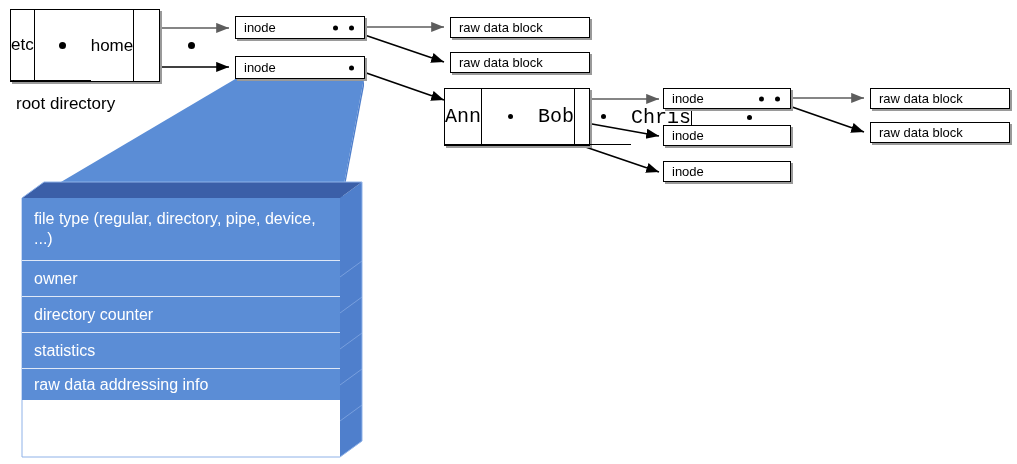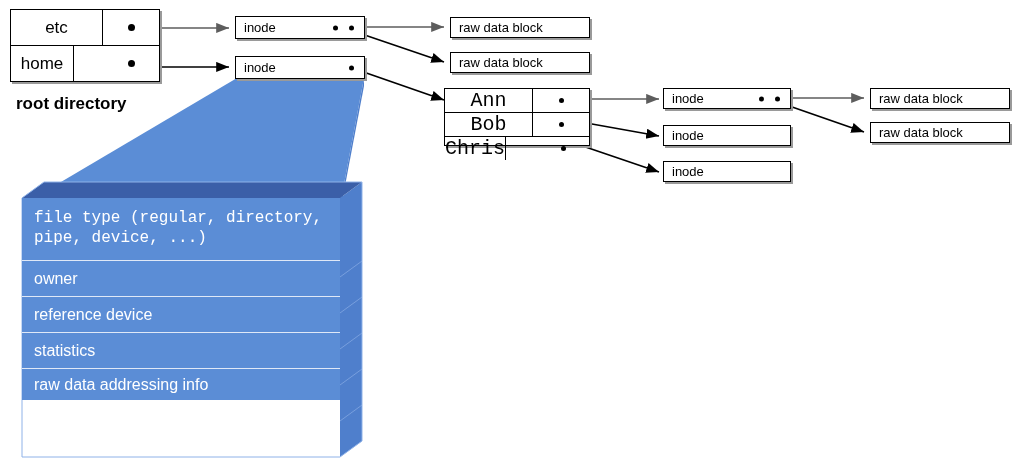--- a/index.html
+++ b/index.html
@@ -46,21 +46,21 @@
   .box .lbl {
     padding-left: 8px;
   }
   
   .dirtable {
     position: absolute;
     box-sizing: border-box;
     border: 1.6px solid #000000;
     background: #ffffff;
     display: flex;
-    flex-direction: column;
+    flex-direction: row;
   }
   .dirtable.shadow {
     box-shadow: 2px 2px 0 0 #9a9a9a;
   }
   .dirrow {
     display: flex;
     flex: 1 1 0;
     border-bottom: 1.6px solid #000000;
     box-sizing: border-box;
   }
@@ -156,28 +156,28 @@
       <line x1="340" y1="313" x2="362" y2="297"></line>
       <line x1="340" y1="349" x2="362" y2="333"></line>
       <line x1="340" y1="385" x2="362" y2="369"></line>
       <line x1="340" y1="421" x2="362" y2="405"></line>
     </g>
 
     <polyline points="22,198 44,182 362,182 362,441 340,457 22,457 22,198" fill="none" stroke="#8fb2e8" stroke-width="1"></polyline>
   </svg>
 
   <div id="inode-detail">
-    <div class="seg" style="height:62px;font-family:Liberation Mono, monospace;">
+    <div class="seg" style="height:62px;">
       <span>file type (regular, directory, pipe, device, ...)</span>
     </div>
     <div class="seg" style="height:36px;">
       <span>owner</span>
     </div>
     <div class="seg" style="height:36px;">
-      <span>reference device</span>
+      <span>directory counter</span>
     </div>
     <div class="seg" style="height:36px;">
       <span>statistics</span>
     </div>
     <div class="seg" style="height:32px;">
       <span>raw data addressing info</span>
     </div>
   </div>
 
   <svg class="layer" viewBox="0 0 1017 464">
@@ -219,21 +219,21 @@
         </div>
     </div>
     <div class="dirrow">
       <div class="dirname">home</div>
       <div class="dirptr">
           <span class="dot"></span>
         </div>
     </div>
   </div>
 
-  <div class="caption" style="left:16px; top:94px;font-weight:bold;">root directory</div>
+  <div class="caption" style="left:16px; top:94px;">root directory</div>
 
   <div class="box inode shadow" style="left:235px; top:16px; width:130px; height:23px;">
     <span class="lbl">inode</span>
     <span class="dots">
       <span class="dot sm"></span>
       <span class="dot sm"></span>
     </span>
   </div>
 
   <div class="box inode shadow" style="left:235px; top:56px; width:130px; height:23px;">

